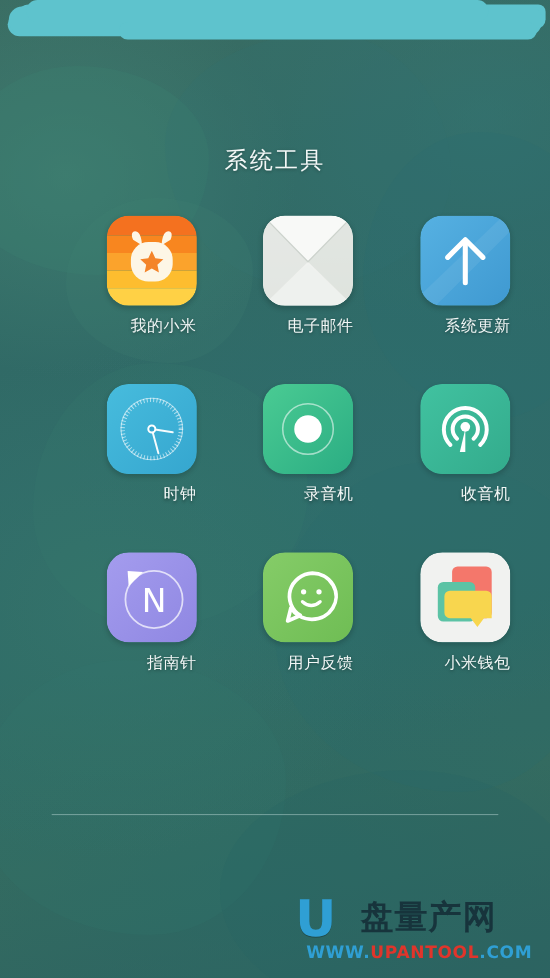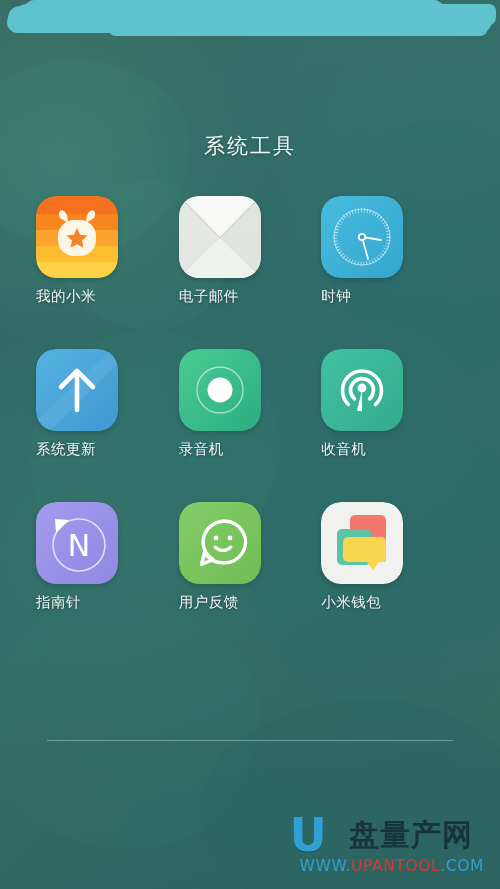--- a/index.html
+++ b/index.html
@@ -91,21 +91,21 @@
     left: 36px;
     top: 196px;
     width: 428px;
     display: grid;
     grid-template-columns: repeat(3, 1fr);
     row-gap: 43px;
   }
   .app-cell {
     display: flex;
     flex-direction: column;
-    align-items: flex-start;
+    align-items: flex-end;
   }
   .app-icon {
     position: relative;
     width: 82px;
     height: 82px;
     border-radius: 20px;
     overflow: hidden;
     box-shadow: 0 2px 5px rgba(0,0,0,.16);
   }
   .app-label {
@@ -155,21 +155,21 @@
     line-height: 1;
     font-weight: bold;
     color: #17343c;
     letter-spacing: 1px;
     margin-left: 16px;
   }
   .wm-url {
     margin-top: 1px;
     margin-left: 10px;
     font-size: 15.5px;
-    font-weight: normal;
+    font-weight: bold;
     letter-spacing: .6px;
     font-family: "DejaVu Sans", sans-serif;
   }
   .wm-www  { color: #2f9fd4; }
   .wm-name { color: #e0352b; }
   .wm-com  { color: #2f9fd4; }
 </style>
 </head>
 <body>
 
@@ -238,20 +238,45 @@
           </g>
         </svg>
       </div>
       <div class="app-label">电子邮件</div>
     </div>
 
     <div class="app-cell">
       <div class="app-icon">
         <svg viewBox="0 0 82 82" xmlns="http://www.w3.org/2000/svg">
           <defs>
+            <clipPath id="rr3">
+                <rect x="0" y="0" width="82" height="82" rx="20" ry="20"></rect>
+              </clipPath>
+            <linearGradient id="updG" x1="0" y1="0" x2="1" y2="1">
+              <stop offset="0" stop-color="#56b1e2"></stop>
+                <stop offset="1" stop-color="#3f99d1"></stop>
+            </linearGradient>
+          </defs>
+          <g clip-path="url(#rr3)">
+            <rect x="0" y="0" width="82" height="82" fill="url(#updG)"></rect>
+            <path d="M-10 82 L82 -6 L82 14 L14 82 Z" fill="#ffffff" opacity=".07"></path>
+            <g stroke="#ffffff" stroke-width="4.6" stroke-linecap="round" fill="none">
+              <line x1="41" y1="23" x2="41" y2="61"></line>
+              <polyline points="25,38 41,22 57,38" stroke-linejoin="round"></polyline>
+            </g>
+          </g>
+        </svg>
+      </div>
+      <div class="app-label">系统更新</div>
+    </div>
+
+    <div class="app-cell">
+      <div class="app-icon">
+        <svg viewBox="0 0 82 82" xmlns="http://www.w3.org/2000/svg">
+          <defs>
             <clipPath id="rr4">
                 <rect x="0" y="0" width="82" height="82" rx="20" ry="20"></rect>
               </clipPath>
             <linearGradient id="clkG" x1="0" y1="0" x2="1" y2="1">
               <stop offset="0" stop-color="#47bcdd"></stop>
                 <stop offset="1" stop-color="#35a6cf"></stop>
             </linearGradient>
           </defs>
           <g clip-path="url(#rr4)">
             <rect x="0" y="0" width="82" height="82" fill="url(#clkG)"></rect>
@@ -265,45 +290,20 @@
           </g>
         </svg>
       </div>
       <div class="app-label">时钟</div>
     </div>
 
     <div class="app-cell">
       <div class="app-icon">
         <svg viewBox="0 0 82 82" xmlns="http://www.w3.org/2000/svg">
           <defs>
-            <clipPath id="rr3">
-                <rect x="0" y="0" width="82" height="82" rx="20" ry="20"></rect>
-              </clipPath>
-            <linearGradient id="updG" x1="0" y1="0" x2="1" y2="1">
-              <stop offset="0" stop-color="#56b1e2"></stop>
-                <stop offset="1" stop-color="#3f99d1"></stop>
-            </linearGradient>
-          </defs>
-          <g clip-path="url(#rr3)">
-            <rect x="0" y="0" width="82" height="82" fill="url(#updG)"></rect>
-            <path d="M-10 82 L82 -6 L82 14 L14 82 Z" fill="#ffffff" opacity=".07"></path>
-            <g stroke="#ffffff" stroke-width="4.6" stroke-linecap="round" fill="none">
-              <line x1="41" y1="23" x2="41" y2="61"></line>
-              <polyline points="25,38 41,22 57,38" stroke-linejoin="round"></polyline>
-            </g>
-          </g>
-        </svg>
-      </div>
-      <div class="app-label">系统更新</div>
-    </div>
-
-    <div class="app-cell">
-      <div class="app-icon">
-        <svg viewBox="0 0 82 82" xmlns="http://www.w3.org/2000/svg">
-          <defs>
             <clipPath id="rr5">
                 <rect x="0" y="0" width="82" height="82" rx="20" ry="20"></rect>
               </clipPath>
             <linearGradient id="recG" x1="0" y1="0" x2="1" y2="1">
               <stop offset="0" stop-color="#4acb93"></stop>
                 <stop offset="1" stop-color="#2bad83"></stop>
             </linearGradient>
           </defs>
           <g clip-path="url(#rr5)">
             <rect x="0" y="0" width="82" height="82" fill="url(#recG)"></rect>

